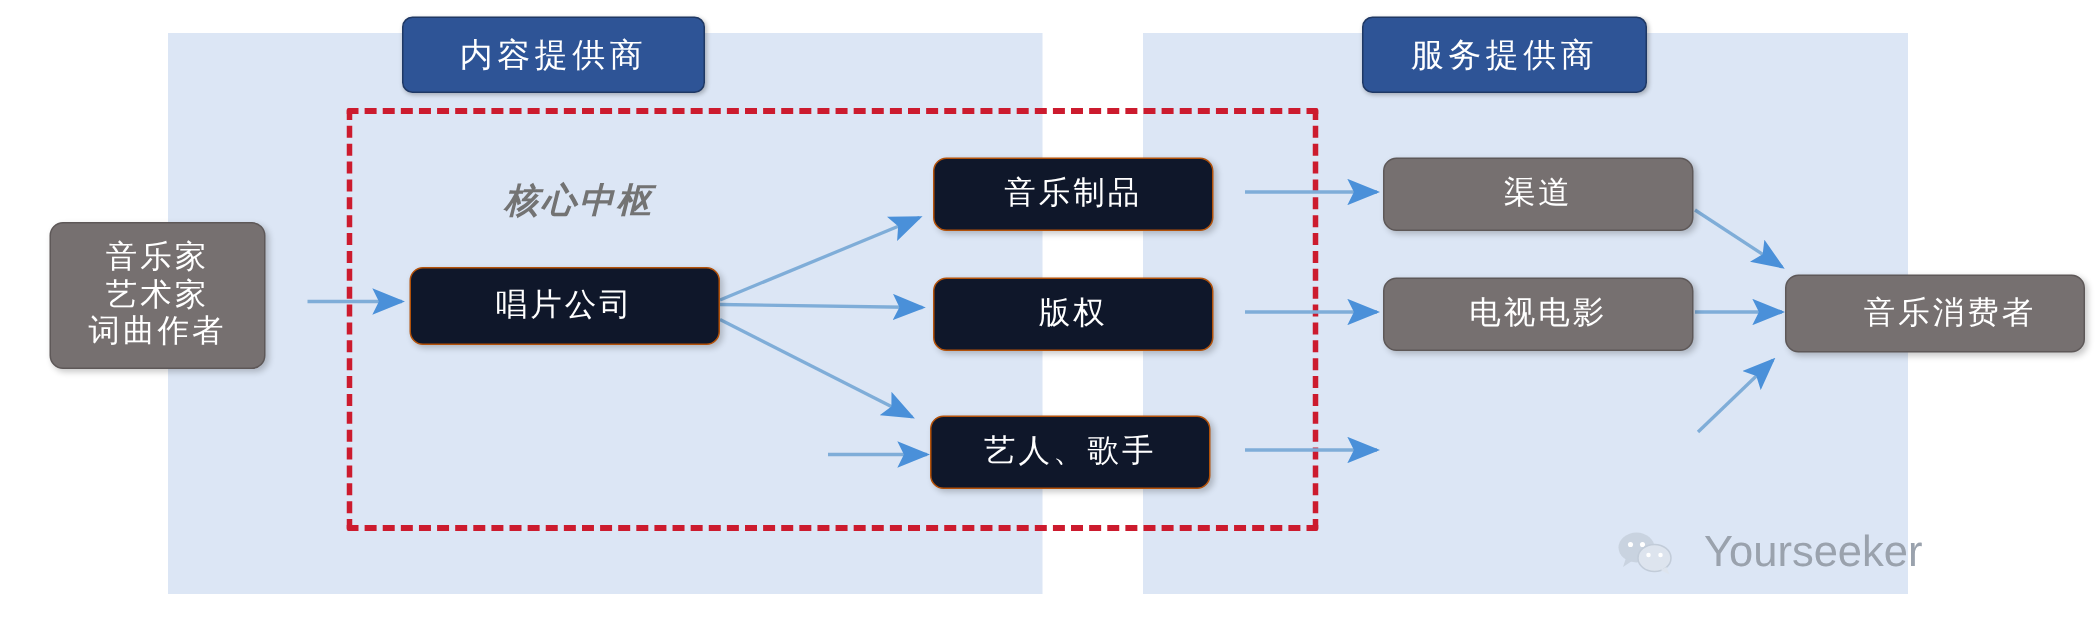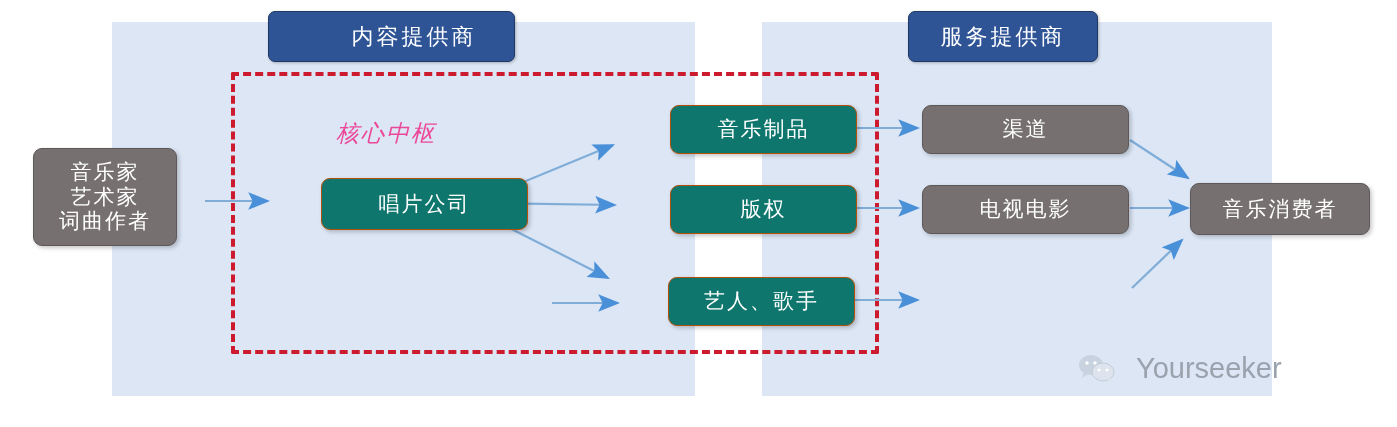--- a/index.html
+++ b/index.html
@@ -46,34 +46,33 @@
     letter-spacing: 2px;
     line-height: 1.18;
     box-shadow: 2px 2px 4px rgba(0,0,0,0.22);
     text-align: center;
   }
   .node.gray {
     background: #767070;
     border: 1px solid #5e5858;
   }
   .node.orange {
-    background: #0f766e;
+    background: #0f172a;
     border: 1px solid #b35109;
-    margin-left: 48px;
   }
   .node .ln { display: block; }
   .dashbox {
     position: absolute;
     border: 4px dashed #cc1b2e;
     border-radius: 2px;
   }
   .redlabel {
     position: absolute;
-    color: #ec4899;
-    font-weight: normal;
+    color: #737373;
+    font-weight: bold;
     font-style: italic;
     font-size: 23px;
     letter-spacing: 2px;
     white-space: nowrap;
   }
   svg.arrows {
     position: absolute;
     left: 0;
     top: 0;
     width: 1397px;
@@ -92,21 +91,21 @@
   .wm svg { display: block; }
 </style>
 </head>
 <body>
 
 <div id="canvas">
 
   <div class="panel" style="left:112px; top:22px; width:583px; height:374px;"></div>
   <div class="panel" style="left:762px; top:22px; width:510px; height:374px;"></div>
 
-  <div class="hdr" style="left:268px; top:11px; width:200px; height:49px;padding-left:45px;">
+  <div class="hdr" style="left:268px; top:11px; width:200px; height:49px;">
     <span>内容提供商</span>
   </div>
   <div class="hdr" style="left:908px; top:11px; width:188px; height:49px;">
     <span>服务提供商</span>
   </div>
 
   <div class="dashbox" style="left:231px; top:72px; width:640px; height:274px;"></div>
 
   <div class="redlabel" style="left:336px; top:118px;">核心中枢</div>
 
@@ -156,21 +155,21 @@
 
   <div class="node gray" style="left:922px; top:185px; width:205px; height:47px;">
     <span class="ln">电视电影</span>
   </div>
 
   <div class="node gray" style="left:922px; top:105px; width:205px; height:47px;">
     <span class="ln">渠道</span>
   </div>
 
 
-  <div class="node gray" style="left:1190px; top:183px; width:178px; height:50px;">
+  <div class="node gray" style="left:1190px; top:183px; width:178px; height:50px;padding-left:20px;">
     <span class="ln">音乐消费者</span>
   </div>
 
   <div class="wm" style="left:1078px; top:352px;">
     <span>
       <svg width="38" height="32" viewBox="0 0 38 32" aria-hidden="true">
         <ellipse cx="13" cy="12" rx="12" ry="10" fill="#c9d3e0"></ellipse>
         <path d="M6 19 L4 25 L10 21 Z" fill="#c9d3e0"></path>
         <circle cx="9" cy="10" r="1.7" fill="#ffffff"></circle>
         <circle cx="17" cy="10" r="1.7" fill="#ffffff"></circle>

